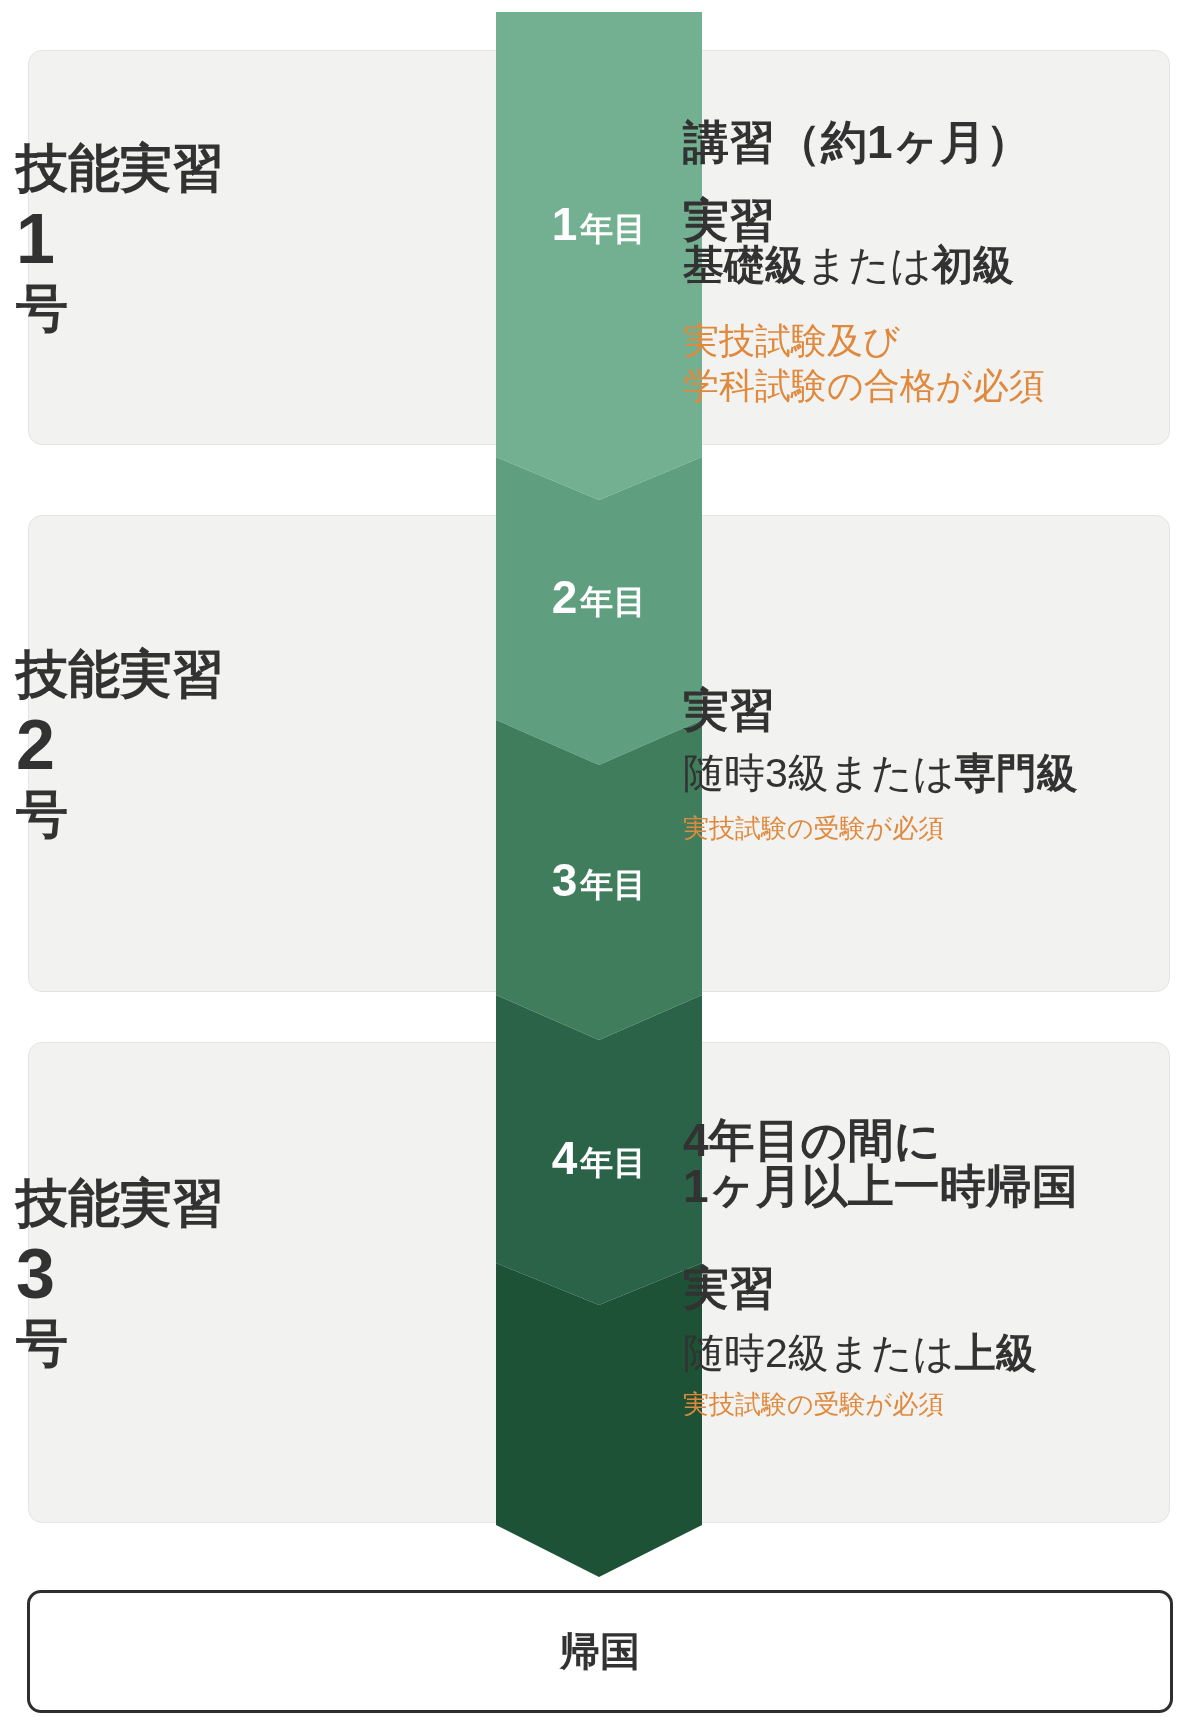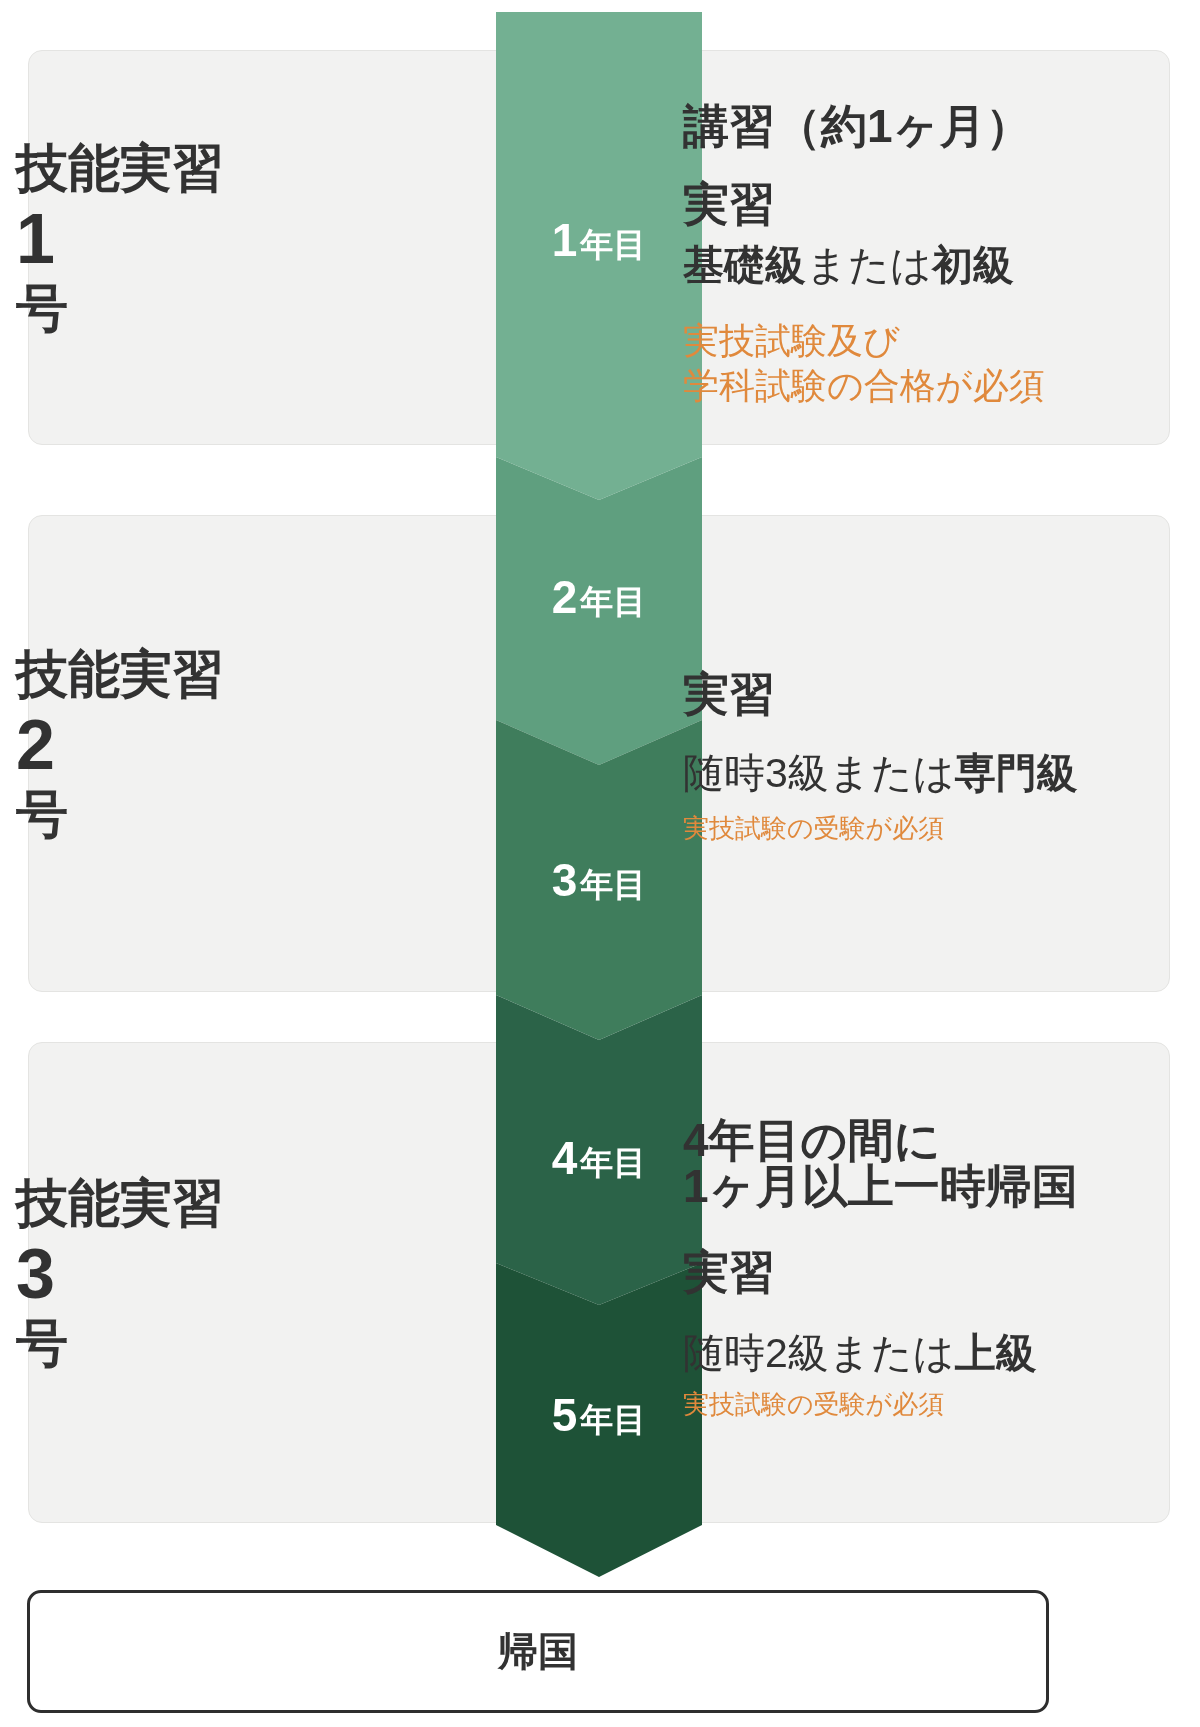--- a/index.html
+++ b/index.html
@@ -54,31 +54,31 @@
   .year .ysuf{font-size:33px;margin-left:3px;}
 
   
   .line{
     position:absolute;
     left:683px;
     line-height:1.15;
     white-space:nowrap;
     color:#323232;
   }
-  .t-big{font-size:46px;font-weight:700;}
+  .t-big{font-size:46px;font-weight:700;margin-top:16px;}
   .t-med{font-size:41px;font-weight:400;}
   .t-med .b{font-weight:700;}
   .t-pre{font-size:46px;font-weight:600;}
   .t-orange1{font-size:36px;font-weight:500;color:#E0893C;}
   .t-orange{font-size:26px;font-weight:400;color:#E0893C;}
 
   
   .footer-box{
     position:absolute;
-    left:27px;top:1590px;width:1022px;height:123px;
+    left:27px;top:1590px;width:1146px;height:123px;
     box-sizing:border-box;
     background:#ffffff;
     border:3px solid #2e2e2e;
     border-radius:14px;
     display:flex;align-items:center;justify-content:center;
   }
   .footer-box .flabel{font-size:40px;font-weight:700;color:#323232;}
 </style>
 </head>
 <body>
@@ -90,34 +90,31 @@
   <div class="card card3"></div>
 
   <svg class="band" width="1200" height="1727" viewBox="0 0 1200 1727">
     <polygon points="496,12 702,12 702,457 599,500 496,457" fill="#73B092"></polygon>
     <polygon points="496,457 599,500 702,457 702,720 599,765 496,720" fill="#5F9F7F"></polygon>
     <polygon points="496,720 599,765 702,720 702,995 599,1040 496,995" fill="#3F7D5C"></polygon>
     <polygon points="496,995 599,1040 702,995 702,1263 599,1305 496,1263" fill="#2B6348"></polygon>
     <polygon points="496,1263 599,1305 702,1263 702,1525 599,1577 496,1525" fill="#1E5237"></polygon>
   </svg>
 
-  <div class="year" style="top:240px">
+  <div class="year" style="top:224px">
     <span class="ynum">1</span><span class="ysuf">年目</span>
   </div>
   <div class="year" style="top:597px">
     <span class="ynum">2</span><span class="ysuf">年目</span>
   </div>
   <div class="year" style="top:880px">
     <span class="ynum">3</span><span class="ysuf">年目</span>
   </div>
   <div class="year" style="top:1158px">
     <span class="ynum">4</span><span class="ysuf">年目</span>
-  </div>
-  <div class="year" style="top:1415px">
-    <span class="ynum">5</span><span class="ysuf">年目</span>
   </div>
 
   <div class="card-title ct1">
     <span>技能実習</span>
       <span class="t-num">1</span>
       <span>号</span>
   </div>
   <div class="card-title ct2">
     <span>技能実習</span>
       <span class="t-num">2</span>

